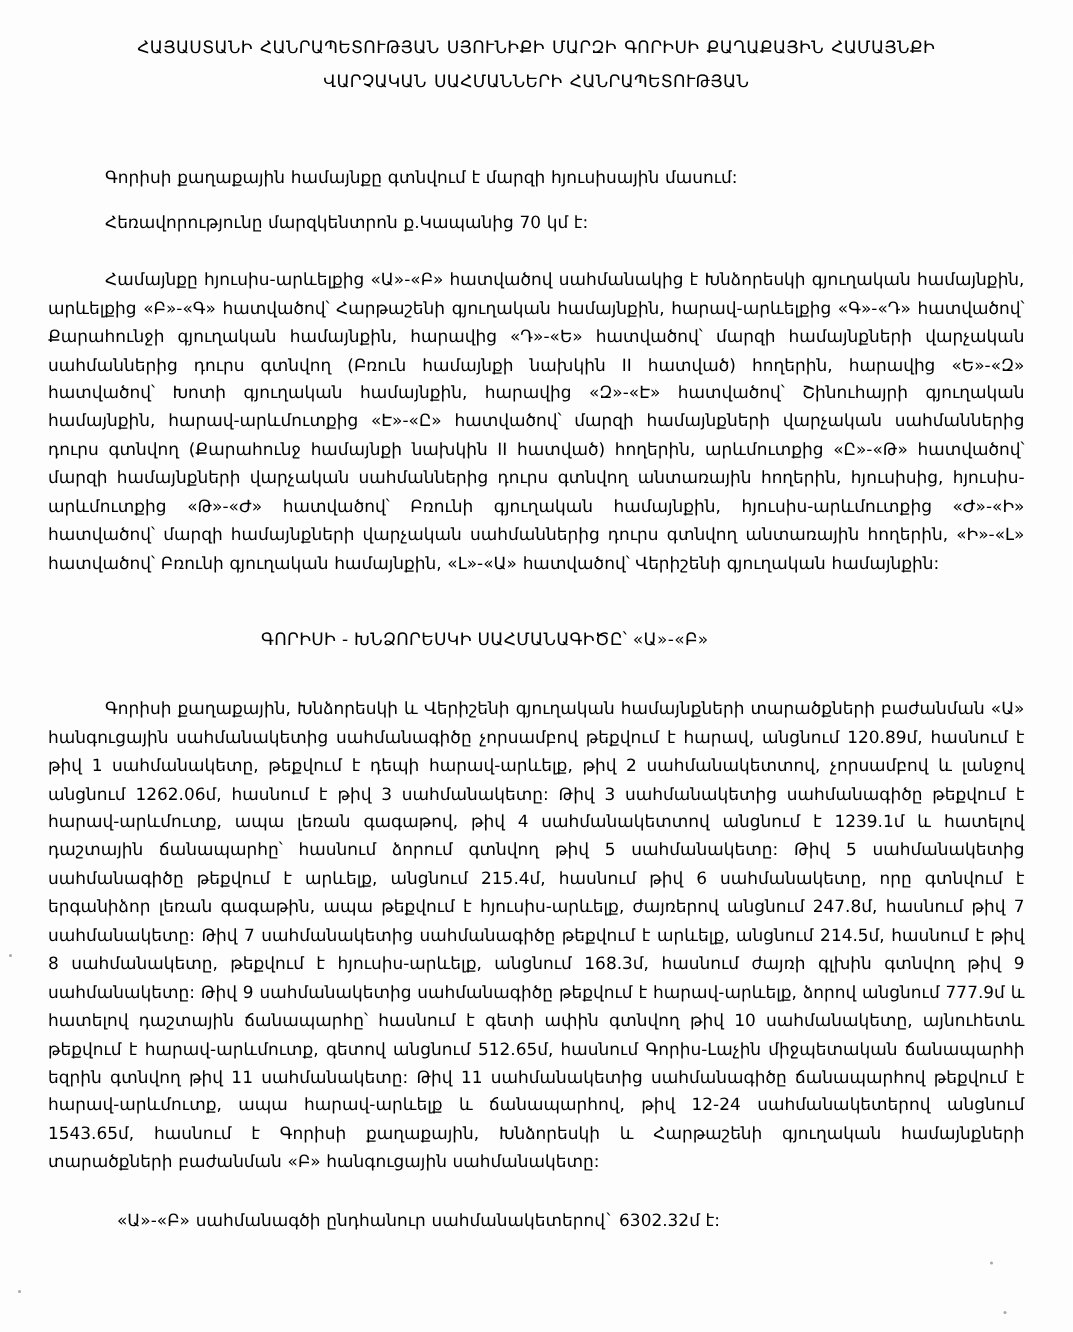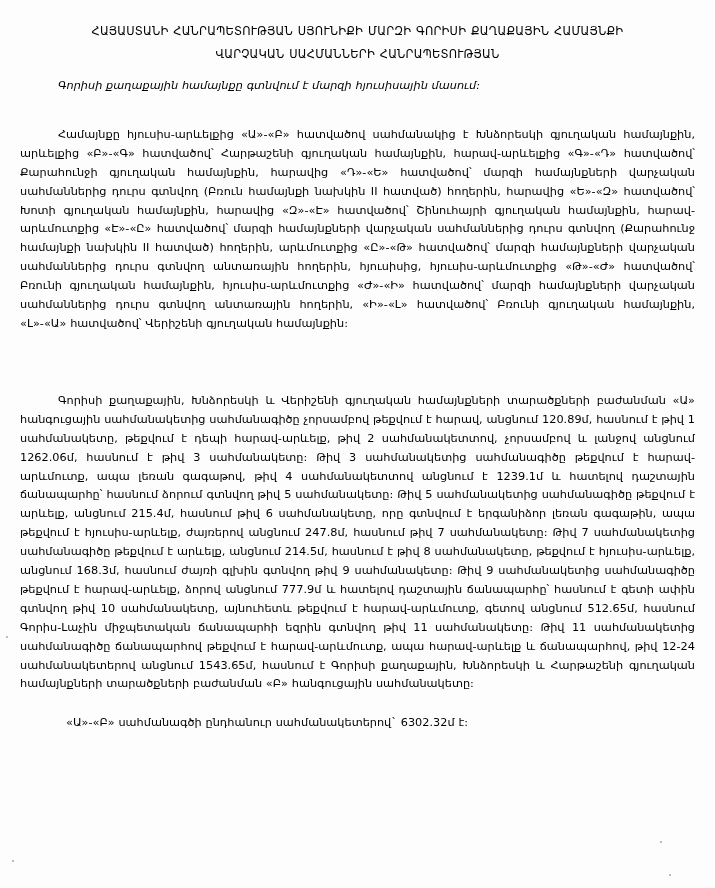--- a/index.html
+++ b/index.html
@@ -14,39 +14,38 @@
     font-family: "DejaVu Sans", "Liberation Sans", sans-serif;
     color: #000000;
     overflow: hidden;
   }
   .page {
     position: relative;
     width: 715px;
     height: 888px;
     background: #fdfdfd;
     box-sizing: border-box;
-    padding: 0 20px;
+    padding: 0 32px;
   }
   .doc-title {
     margin: 0;
     padding-top: 20px;
     text-align: center;
     font-size: 11.4px;
     line-height: 23px;
     font-weight: normal;
     letter-spacing: 0.2px;
     word-spacing: 1px;
   }
   .doc-title .title-line {
     display: block;
     white-space: nowrap;
   }
   .intro-block {
-    margin-top: 11px;
-    font-style: italic;
+    margin-top: 44px;
   }
   p.body-par {
     margin: 0;
     font-size: 11.3px;
     line-height: 18.9px;
     text-align: justify;
     text-justify: inter-word;
     word-spacing: 0.2px;
   }
   p.indent-1 {
@@ -90,28 +89,30 @@
 <div class="page">
 
   <h1 class="doc-title">
     <span class="title-line">ՀԱՅԱՍՏԱՆԻ ՀԱՆՐԱՊԵՏՈՒԹՅԱՆ ՍՅՈՒՆԻՔԻ ՄԱՐԶԻ ԳՈՐԻՍԻ ՔԱՂԱՔԱՅԻՆ ՀԱՄԱՅՆՔԻ</span>
     <span class="title-line">ՎԱՐՉԱԿԱՆ ՍԱՀՄԱՆՆԵՐԻ ՀԱՆՐԱՊԵՏՈՒԹՅԱՆ</span>
   </h1>
 
   <div class="intro-block">
     <p class="body-par indent-1">Գորիսի քաղաքային համայնքը գտնվում է մարզի հյուսիսային մասում:</p>
     <div class="gap-sm"></div>
+    <p class="body-par indent-1">Հեռավորությունը մարզկենտրոն ք.Կապանից  70 կմ է:</p>
   </div>
 
   <div class="gap-sm"></div>
 
   <p class="body-par lead-par">Համայնքը հյուսիս-արևելքից «Ա»-«Բ» հատվածով սահմանակից է Խնձորեսկի գյուղական համայնքին, արևելքից «Բ»-«Գ» հատվածով՝ Հարթաշենի գյուղական համայնքին, հարավ-արևելքից «Գ»-«Դ» հատվածով՝ Քարահունջի գյուղական համայնքին, հարավից «Դ»-«Ե» հատվածով՝ մարզի համայնքների վարչական սահմաններից դուրս գտնվող (Բռուն համայնքի նախկին II հատված) հողերին, հարավից «Ե»-«Զ» հատվածով՝ Խոտի գյուղական համայնքին, հարավից «Զ»-«Է» հատվածով՝ Շինուհայրի գյուղական համայնքին, հարավ-արևմուտքից «Է»-«Ը» հատվածով՝ մարզի համայնքների վարչական սահմաններից դուրս գտնվող (Քարահունջ համայնքի նախկին II հատված) հողերին, արևմուտքից «Ը»-«Թ» հատվածով՝ մարզի համայնքների վարչական սահմաններից դուրս գտնվող անտառային հողերին, հյուսիսից, հյուսիս-արևմուտքից «Թ»-«Ժ» հատվածով՝ Բռունի գյուղական համայնքին, հյուսիս-արևմուտքից «Ժ»-«Ի» հատվածով՝ մարզի համայնքների վարչական սահմաններից դուրս գտնվող անտառային հողերին, «Ի»-«Լ» հատվածով՝ Բռունի գյուղական համայնքին, «Լ»-«Ա» հատվածով՝ Վերիշենի գյուղական համայնքին:</p>
 
   <div class="gap-lg"></div>
 
+  <h2 class="section-heading">ԳՈՐԻՍԻ - ԽՆՁՈՐԵՍԿԻ ՍԱՀՄԱՆԱԳԻԾԸ՝  «Ա»-«Բ»</h2>
 
   <div class="gap-md"></div>
 
   <p class="body-par lead-par">Գորիսի քաղաքային, Խնձորեսկի և Վերիշենի գյուղական համայնքների տարածքների բաժանման «Ա» հանգուցային սահմանակետից սահմանագիծը չորսամբով թեքվում է հարավ, անցնում 120.89մ, հասնում է թիվ 1 սահմանակետը, թեքվում է դեպի հարավ-արևելք, թիվ 2 սահմանակետտով, չորսամբով և լանջով անցնում 1262.06մ, հասնում է թիվ 3 սահմանակետը: Թիվ 3 սահմանակետից սահմանագիծը թեքվում է հարավ-արևմուտք, ապա լեռան գագաթով, թիվ 4 սահմանակետտով անցնում է 1239.1մ և հատելով դաշտային ճանապարհը՝ հասնում ձորում գտնվող թիվ 5 սահմանակետը: Թիվ 5 սահմանակետից սահմանագիծը թեքվում է արևելք, անցնում 215.4մ, հասնում թիվ 6 սահմանակետը, որը գտնվում է երգանիձոր լեռան գագաթին, ապա թեքվում է հյուսիս-արևելք, ժայռերով անցնում 247.8մ, հասնում թիվ 7 սահմանակետը: Թիվ 7 սահմանակետից սահմանագիծը թեքվում է արևելք, անցնում 214.5մ, հասնում է թիվ 8 սահմանակետը, թեքվում է հյուսիս-արևելք, անցնում 168.3մ, հասնում ժայռի գլխին գտնվող թիվ 9 սահմանակետը: Թիվ 9 սահմանակետից սահմանագիծը թեքվում է հարավ-արևելք, ձորով անցնում 777.9մ և հատելով դաշտային ճանապարհը՝ հասնում է գետի ափին գտնվող թիվ 10 սահմանակետը, այնուհետև թեքվում է հարավ-արևմուտք, գետով անցնում 512.65մ, հասնում Գորիս-Լաչին միջպետական ճանապարհի եզրին գտնվող թիվ 11 սահմանակետը: Թիվ 11 սահմանակետից սահմանագիծը ճանապարհով թեքվում է հարավ-արևմուտք, ապա հարավ-արևելք և ճանապարհով, թիվ 12-24 սահմանակետերով անցնում 1543.65մ, հասնում է Գորիսի քաղաքային, Խնձորեսկի և Հարթաշենի գյուղական համայնքների տարածքների բաժանման «Բ» հանգուցային սահմանակետը:</p>
 
   <div class="gap-md"></div>
 
   <p class="body-par closing-par">«Ա»-«Բ» սահմանագծի ընդհանուր սահմանակետերով`  6302.32մ է:</p>
 
   <span class="speck" style="left:6px; top:636px;"></span>

